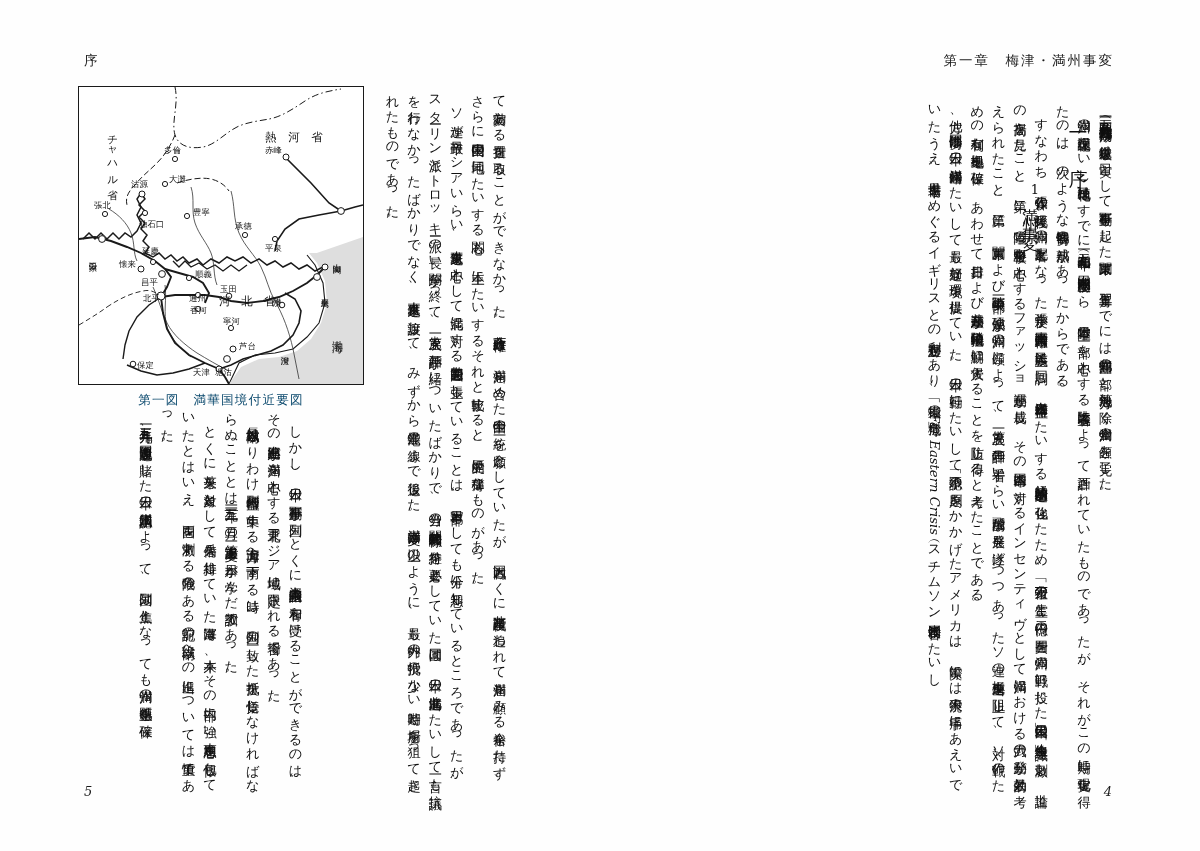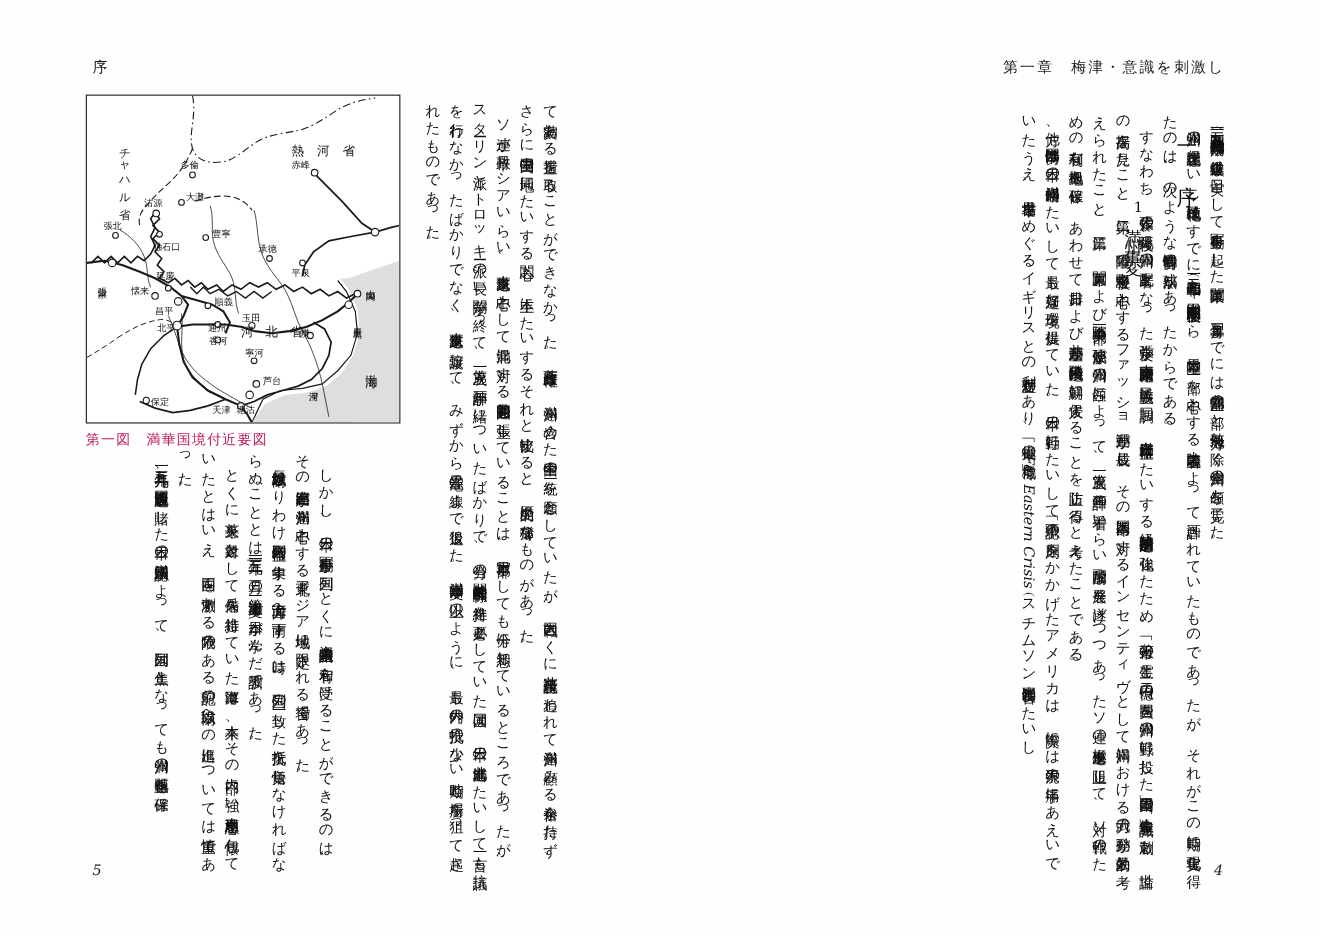--- a/index.html
+++ b/index.html
@@ -154,24 +154,24 @@
     position: relative;
     width: 284px;
     height: 297px;
     border: 1px solid #1a1a1a;
     background: #ffffff;
     overflow: hidden;
   }
   .map-frame svg { display: block; }
   .fig-caption {
     margin-top: 7px;
-    text-align: left;
+    text-align: center;
     font-size: 12.6px;
     letter-spacing: 1.2px;
-    color: #be185d;
+    color: #0c4a6e;
   }
 
   .mlabel {
     font-family: "DejaVu Serif", "Liberation Serif", serif;
     fill: #111;
   }
 </style>
 </head>
 <body>
 
@@ -309,21 +309,21 @@
       <p>長城線以南とりわけ列国権益の集中する上海方面へ南下する時は、列国の一致した抵抗を覚悟しなければならぬこととは一九三二年一―三月の第一次上海事変で日本が学んだ教訓であった。</p>
       <p>とくに英米を対象として兵備を維持していた海軍は、本来、その内部に強い南進思想を包懐していたとはいえ、両国を刺激する危険のある前記の線以南への進出については慎重であった。</p>
       <p>一九三二年九月、国際連盟脱退を賭した日本の満州国承認によって、列国は焦土となっても満州の既得領土を確保</p>
     </div>
 
     <div class="folio folio-left">5</div>
   </div>
 
   <div class="page page-right">
 
-    <div class="runhead runhead-right">第一章　梅津・意識を刺激し</div>
+    <div class="runhead runhead-right">第一章　梅津・満州事変</div>
 
     <div class="chapter-head">一　序</div>
 
     <div class="section-num">1</div>
 
     <div class="section-head">満州事変</div>
 
     <div class="vtext body-right">
       <p>一九三一（昭和六）年九月一八日柳条湖の鉄道爆破を口実として軍事行動を起した関東軍は、翌年三月までには北部満州の一部と熱河地方を除く全満州の占領を完了した。</p>
       <p>満州の保護国化ないし植民地化はすでに一九二七（昭和二）年の田中内閣成立前後から、日本陸軍の一部を中心とする大陸主義者によって計画されていたものであったが、それがこの時期に現実化し得たのは、次のような客観情勢の成熟があったからである。</p>

